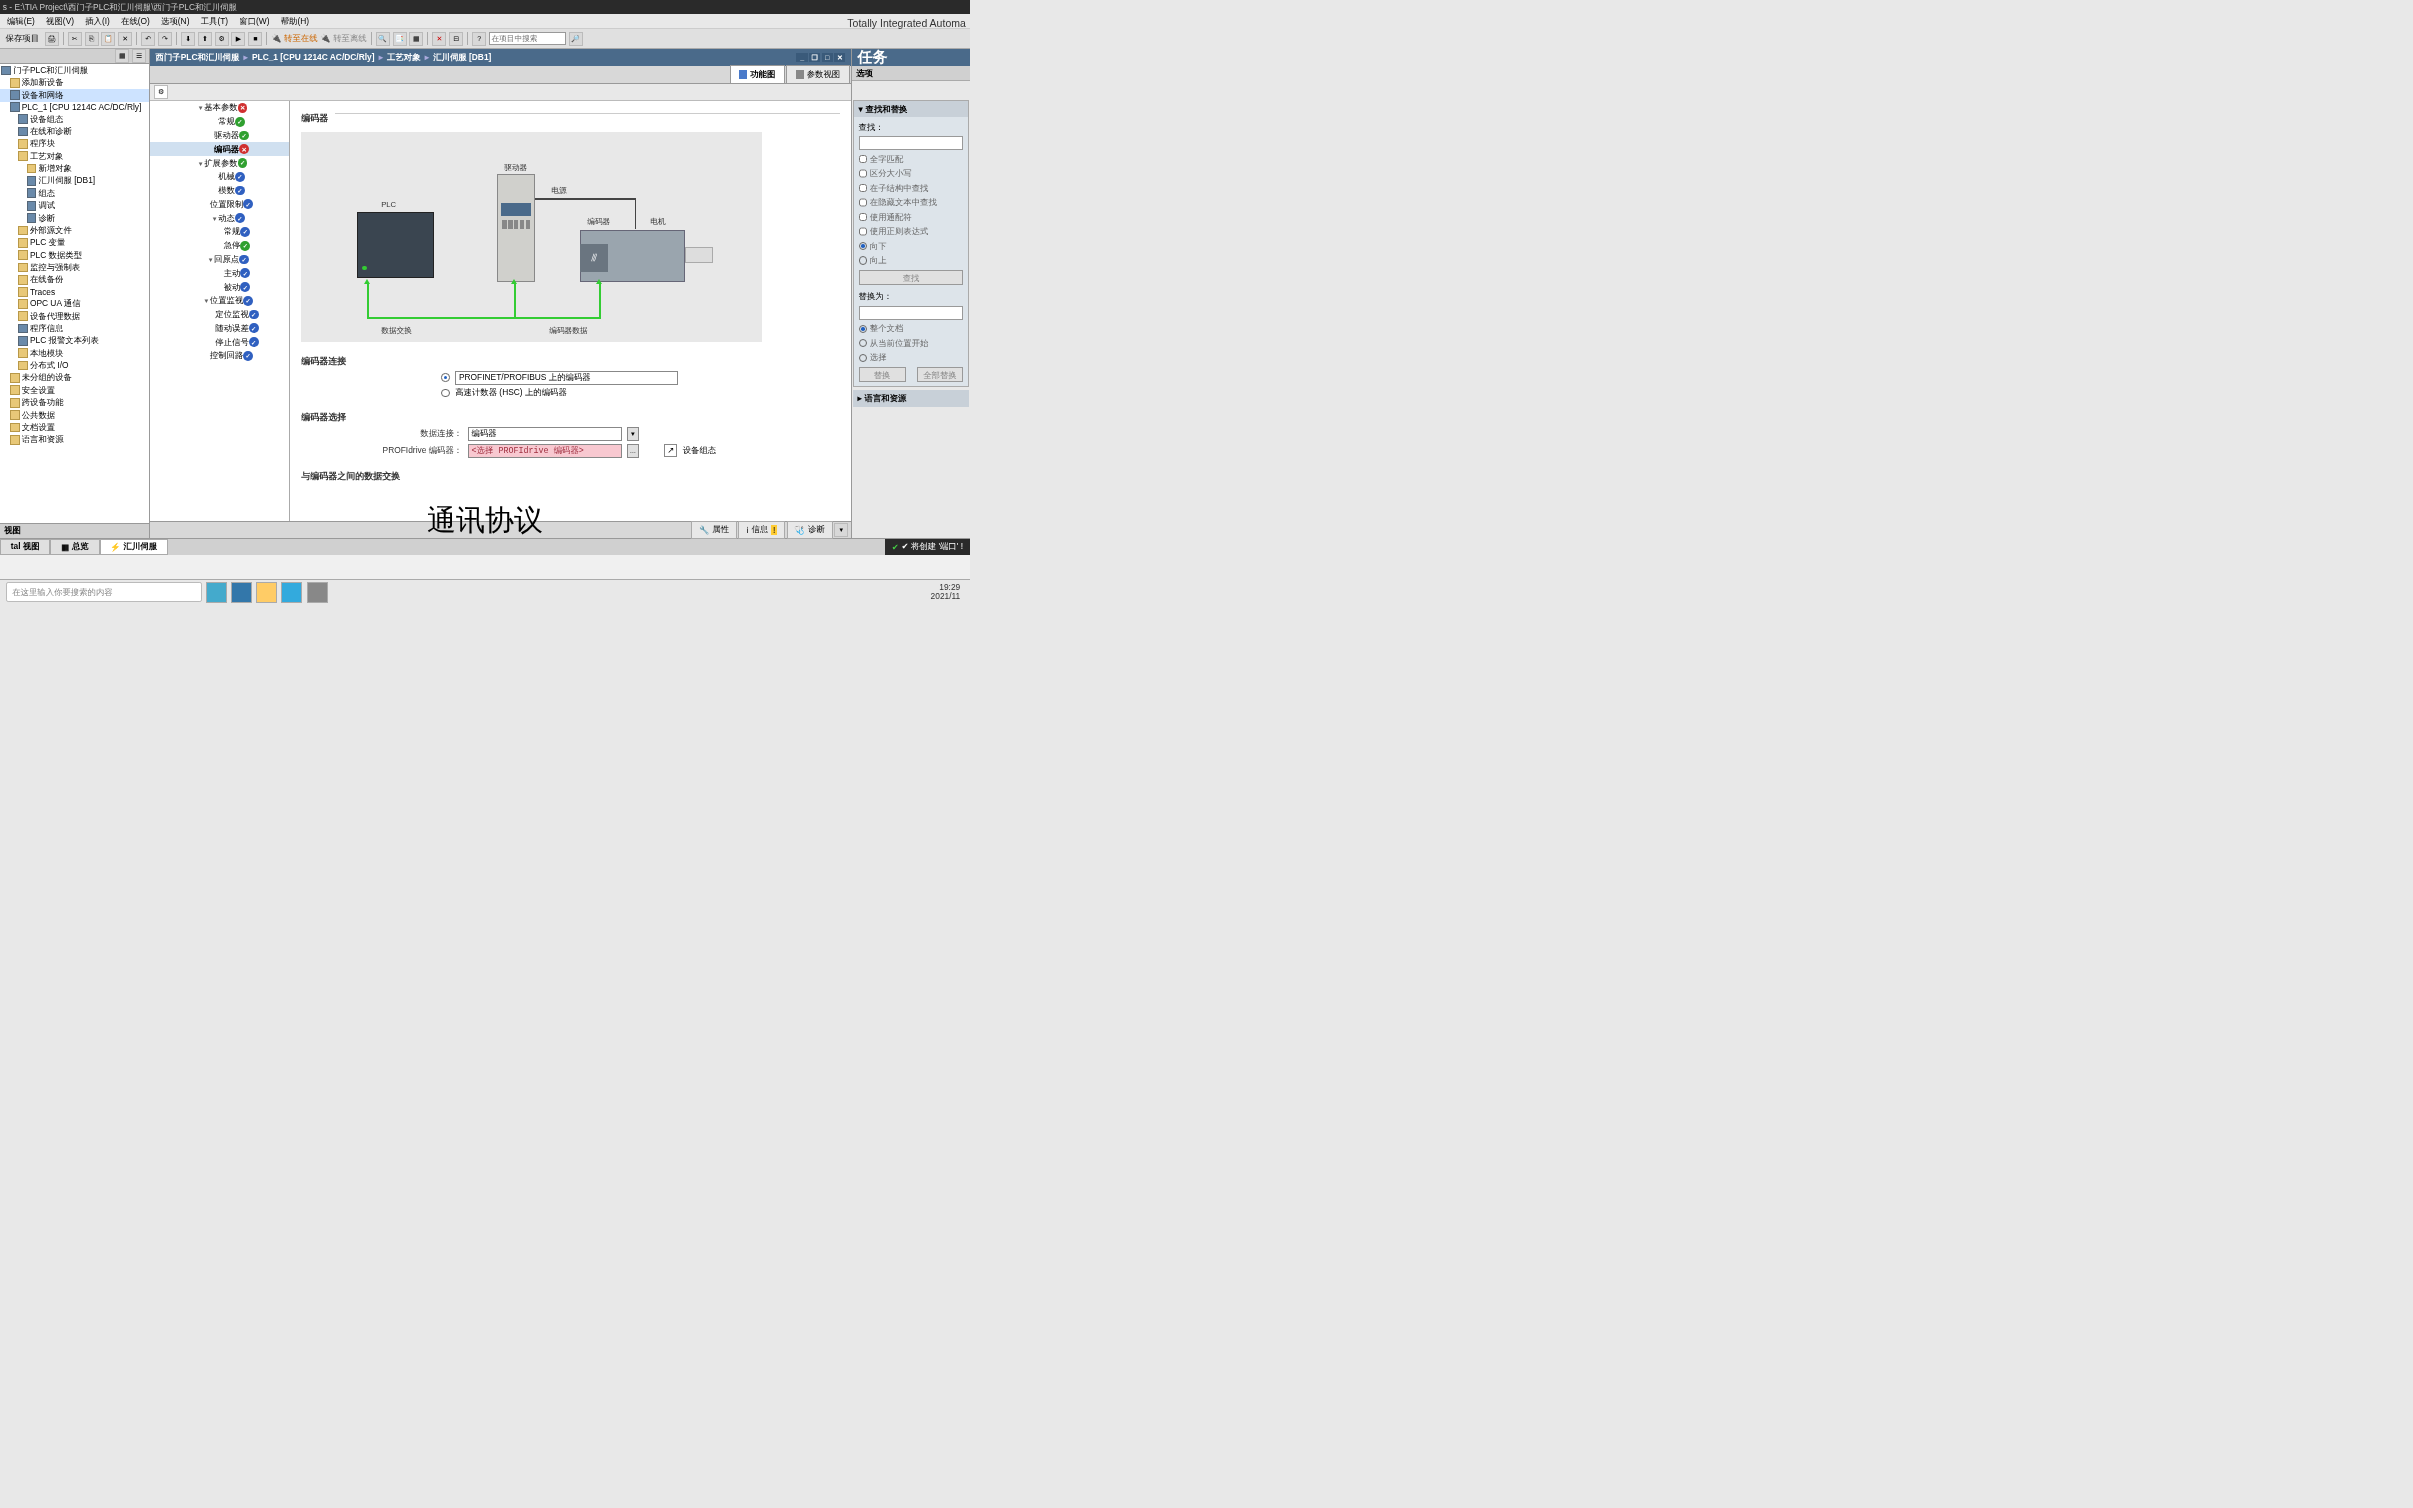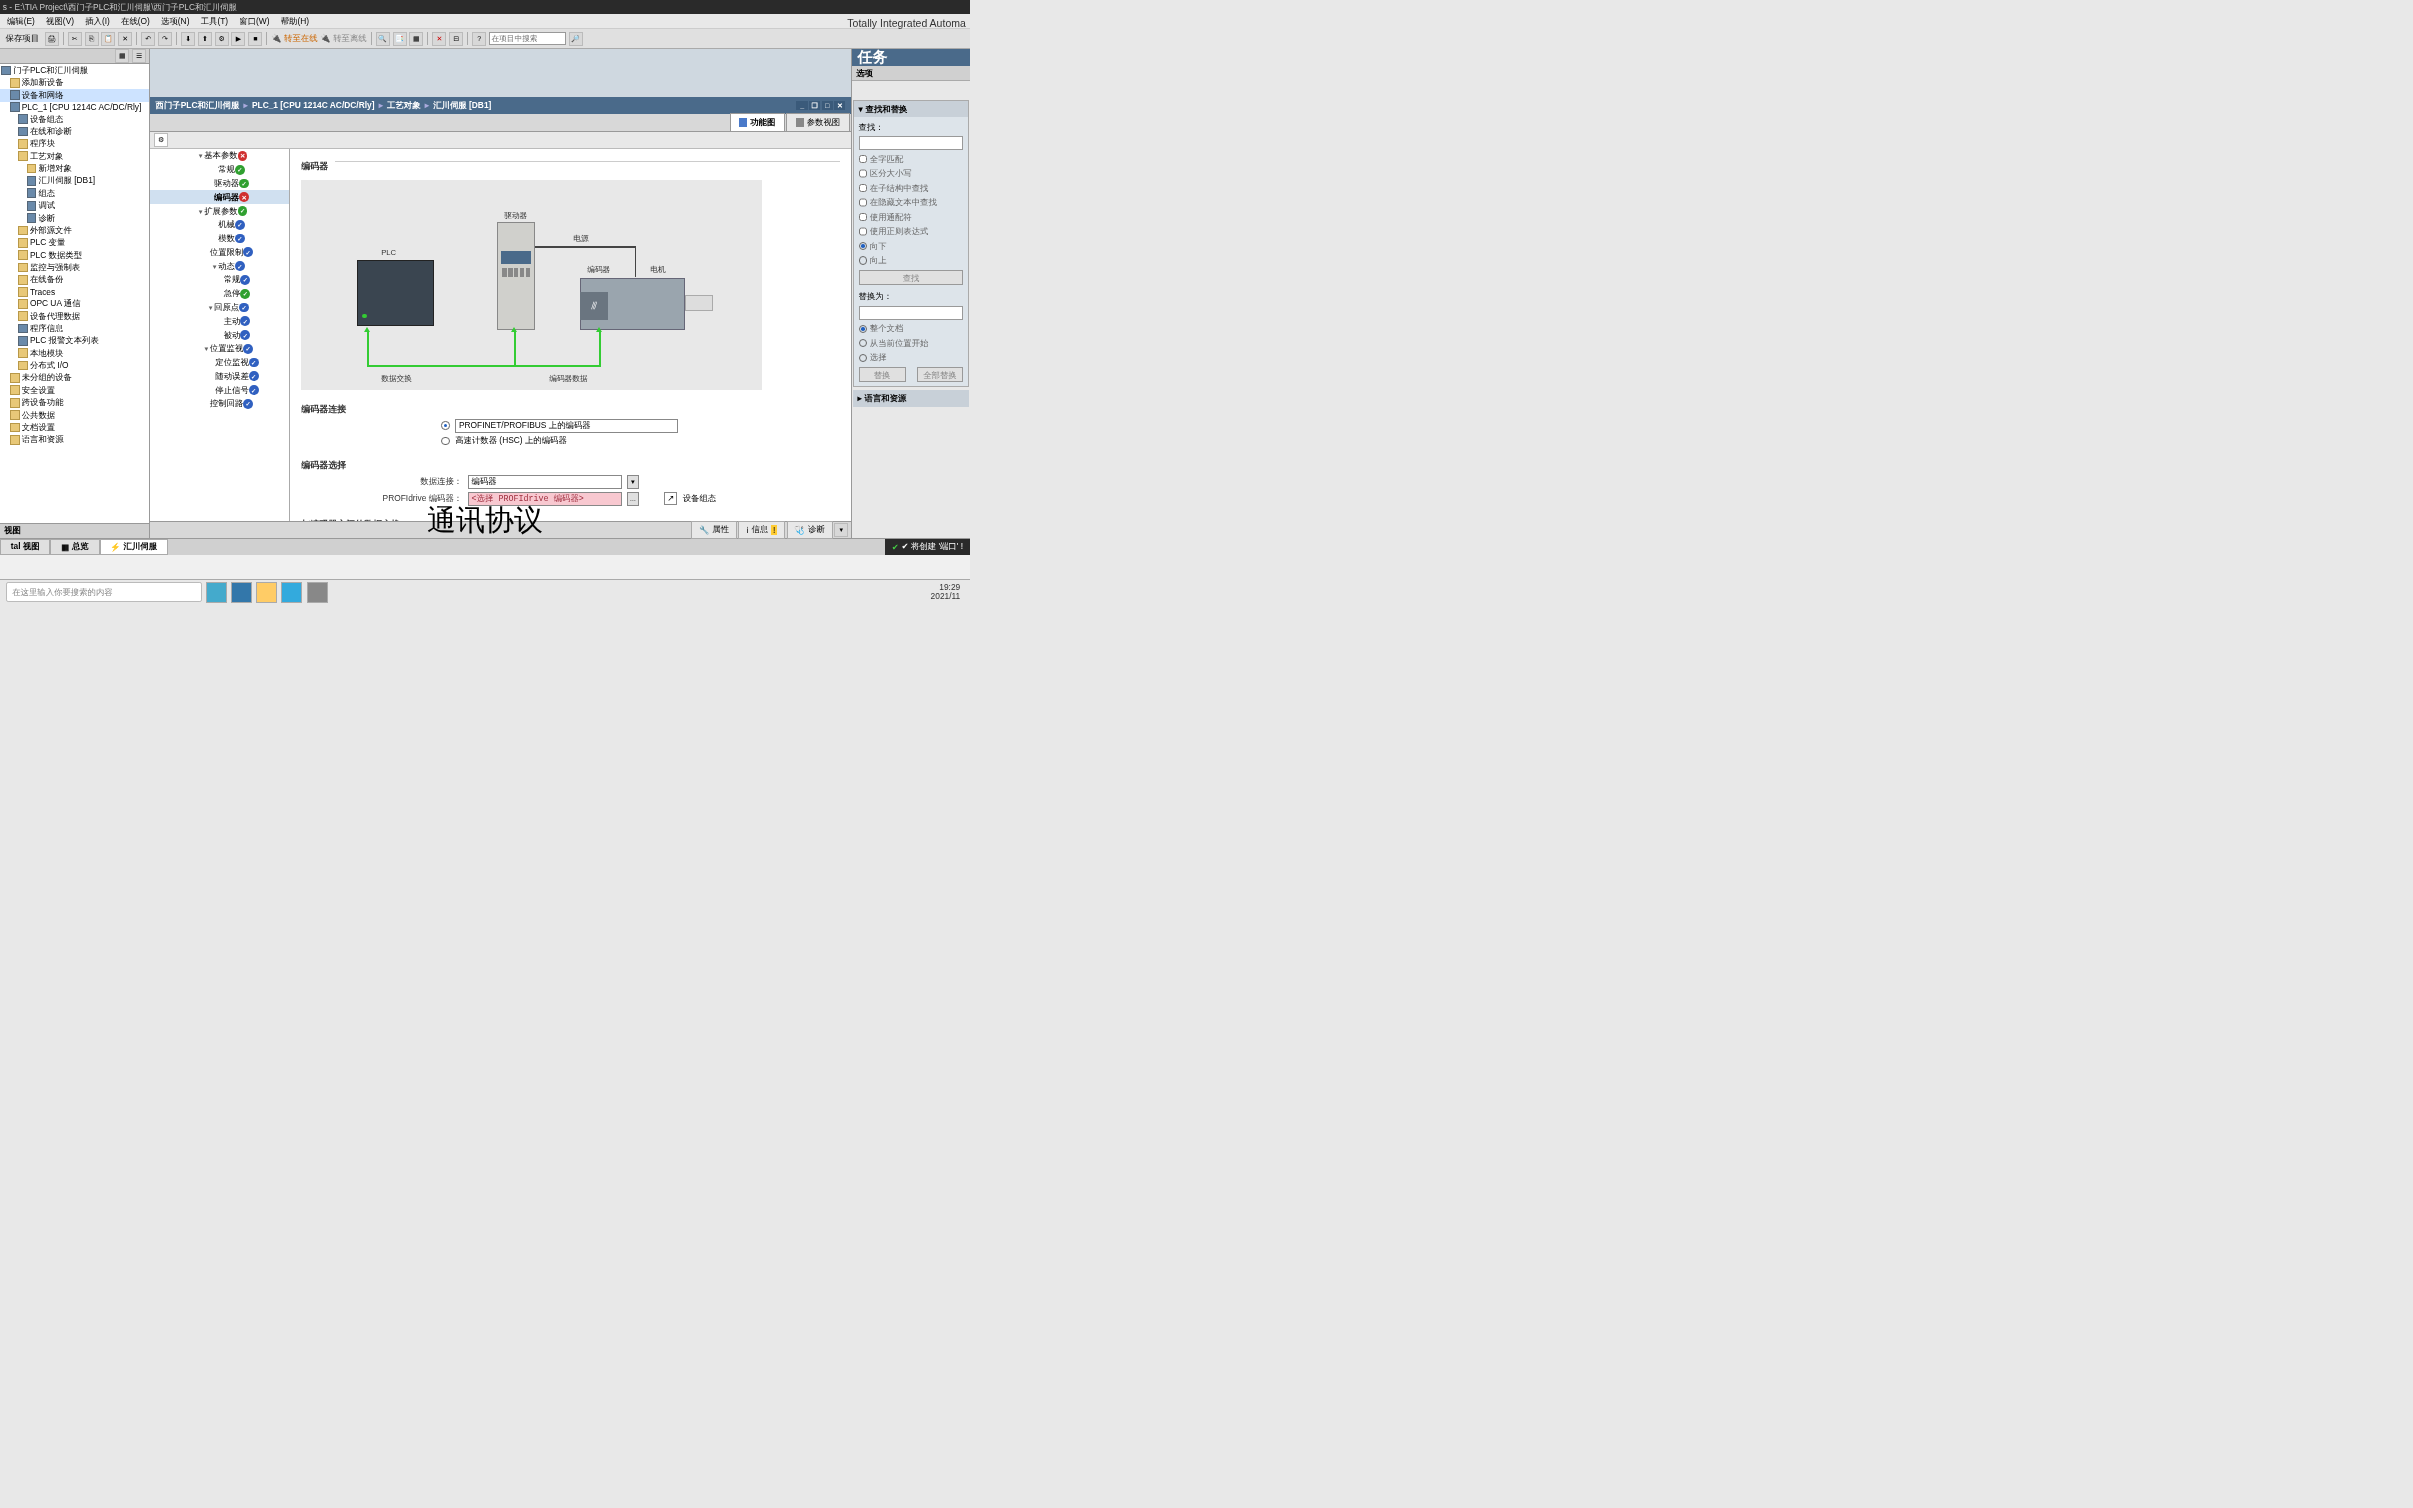--- a/index.html
+++ b/index.html
@@ -29,21 +29,21 @@
 .treewrap { flex:1; overflow:auto; background:#fff; }
 .tree-item { display:flex; align-items:center; padding:0.7px 1.4px; cursor:pointer; white-space:nowrap; }
 .tree-item.sel { background:#cde3ff; }
 .ticon { width:9.8px; height:9.8px; margin-right:2.1px; display:inline-block; background:#7a9acc; border:0.7px solid #567; }
 .ticon.folder { background:#e8c878; border-color:#b89848; }
 .ticon.dev { background:#6a8aaa; }
 .ind0 { padding-left:1.4px; } .ind1 { padding-left:9.8px; } .ind2 { padding-left:18px; } .ind3 { padding-left:26.5px; }
 
 
 .center { flex:1; display:flex; flex-direction:column; background:#cfd8e0; }
-.breadcrumb { height:17px; background:#4a6a8a; color:#fff; display:flex; align-items:center; padding:0 5.6px; font-size:9px; font-weight:bold;margin-top:48px; }
+.breadcrumb { height:17px; background:#4a6a8a; color:#fff; display:flex; align-items:center; padding:0 5.6px; font-size:9px; font-weight:bold; }
 .breadcrumb .sep { margin:0 4.2px; color:#aad; }
 .winbtns { margin-left:auto; display:flex; gap:1.4px; }
 .winbtns span { width:11.2px; height:9.8px; background:#3a5a7a; color:#fff; text-align:center; font-size:7px; line-height:9.8px; }
 
 .viewtabs { height:18px; background:#d8d8d8; display:flex; align-items:flex-end; justify-content:flex-end; border-bottom:0.7px solid #999; }
 .vtab { padding:2.8px 8.4px; background:#e8e8e8; border:0.7px solid #999; border-bottom:none; margin-right:1.4px; display:flex; align-items:center; gap:2.8px; }
 .vtab.active { background:#fff; font-weight:bold; }
 .vicon { width:8.4px; height:8.4px; background:#4a7aca; }
 
 
@@ -492,21 +492,21 @@
             <div class="drive-disp"></div>
             <div class="drive-btns">
                   <span></span>
                   <span></span>
                   <span></span>
                   <span></span>
                   <span></span>
                 </div>
           </div>
 
-          <div class="dlabel" style="left:272px;top:54px">电源</div>
+          <div class="dlabel" style="left:250px;top:54px">电源</div>
           <div class="power-line"></div>
 
           <div class="dlabel" style="left:286px;top:85px">编码器</div>
           <div class="dlabel" style="left:349px;top:85px">电机</div>
           <div class="motor-box"></div>
           <div class="motor-enc">⫻</div>
           <div class="motor-shaft"></div>
 
           <div class="green-line" style="left:66px;top:185px;width:234px;height:2.1px"></div>
           <div class="green-line" style="left:66px;top:152px;width:2.1px;height:35px"></div>

